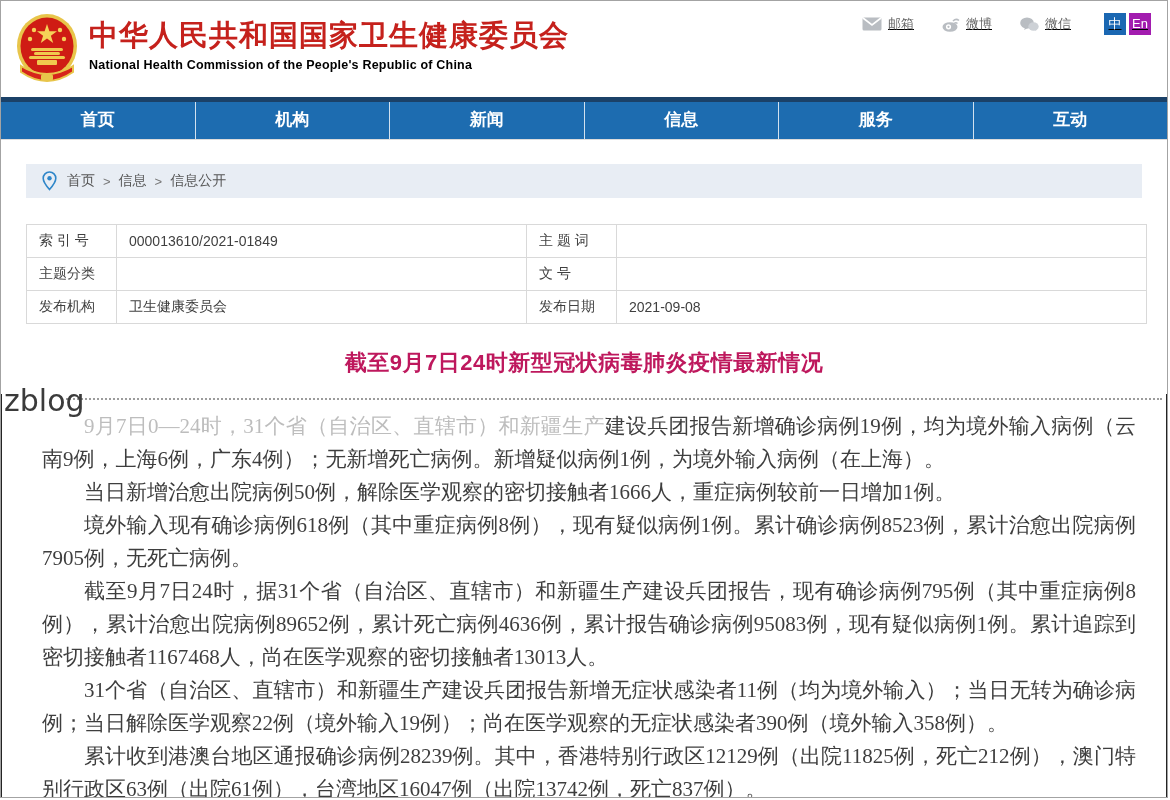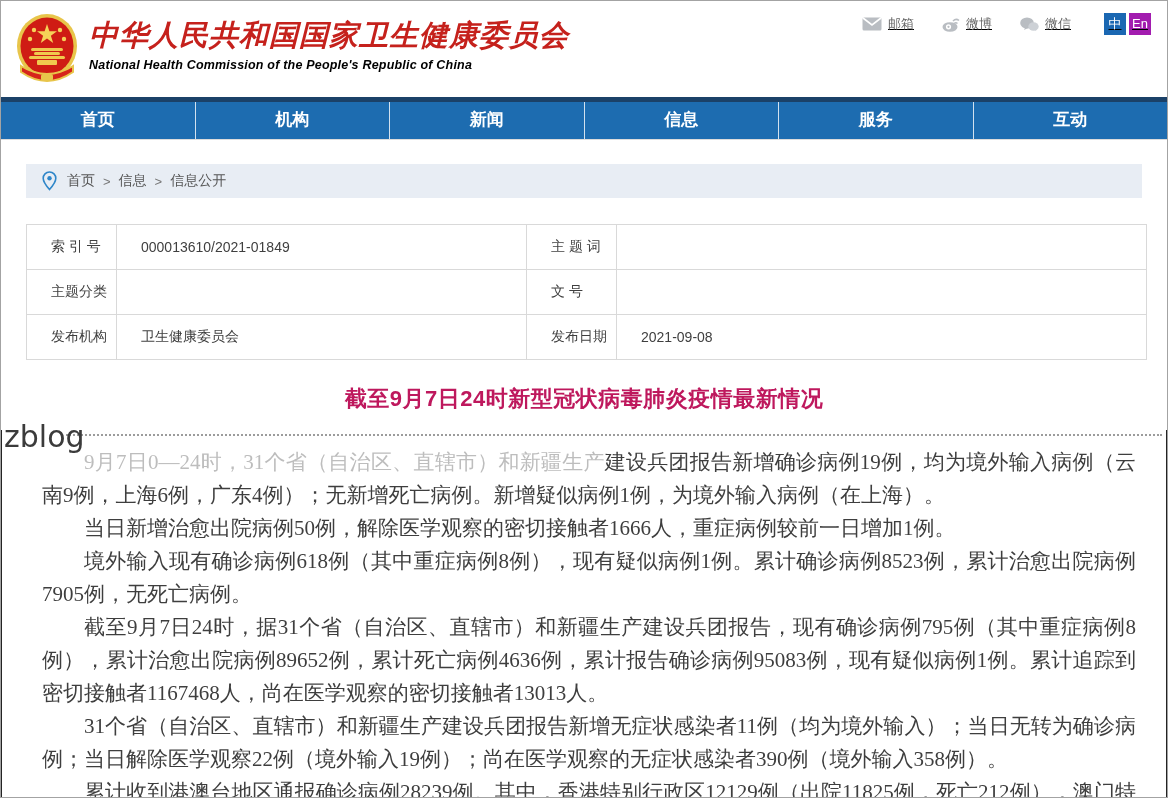--- a/index.html
+++ b/index.html
@@ -11,21 +11,21 @@
     border: 1px solid #a3a3a3;
     background: #fff;
     overflow: hidden;
     display: flex; flex-direction: column;
     position: relative;
   }
 
   
   .site-header { position: relative; height: 96px; background: #fff; flex: 0 0 auto; }
   .emblem { position: absolute; left: 14px; top: 11px; width: 64px; height: 74px; }
-  .site-titles { margin-left: 88px; padding-top: 17px; font-style: italic; }
+  .site-titles { margin-left: 88px; padding-top: 17px; }
   .site-title-cn {
     color: #c5211c; font-size: 29px; font-weight: bold; letter-spacing: 1px;
     line-height: 34px; font-family: "Liberation Sans", sans-serif;
   }
   .site-title-en {
     color: #000000; font-size: 12.5px; font-weight: bold; margin-top: 6px; letter-spacing: .2px;
   }
   .header-links { position: absolute; right: 16px; top: 12px; display: flex; align-items: center; text-decoration: underline; }
   .hlink { display: flex; align-items: center; margin-left: 28px; cursor: pointer; }
   .hlink svg { margin-right: 6px; }
@@ -59,22 +59,22 @@
   .crumb-pin { margin-right: 10px; display: flex; align-items: center; }
   .crumb-item { color: #555; font-size: 14px; cursor: pointer; }
   .crumb-sep { color: #777; font-size: 13px; margin: 0 8px; }
 
   
   .meta-table {
     margin: 26px 25px 0 25px; border-collapse: collapse; width: 1120px; flex: 0 0 auto;
     table-layout: fixed;
   }
   .meta-table td {
-    border: 1px solid #d9d9d9; height: 45px; font-size: 14px; color: #3f3f3f;
-    padding-left: 24px; background: #fff;
+    border: 1px solid #d9d9d9; height: 33px; font-size: 14px; color: #3f3f3f;
+    padding-left: 12px; background: #fff;
   }
   .meta-table col.c-label1 { width: 90px; }
   .meta-table col.c-value1 { width: 410px; }
   .meta-table col.c-label2 { width: 90px; }
   .meta-table col.c-value2 { width: 530px; }
 
   
   .article-title {
     margin-top: 24px; text-align: center; flex: 0 0 auto;
     color: #be185d; font-size: 22px; font-weight: bold; letter-spacing: .5px;

